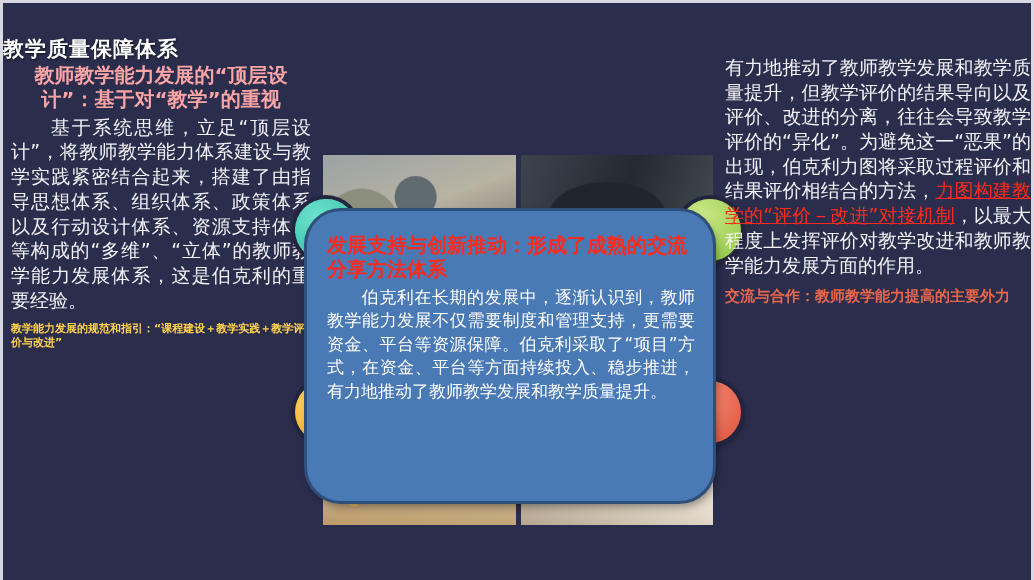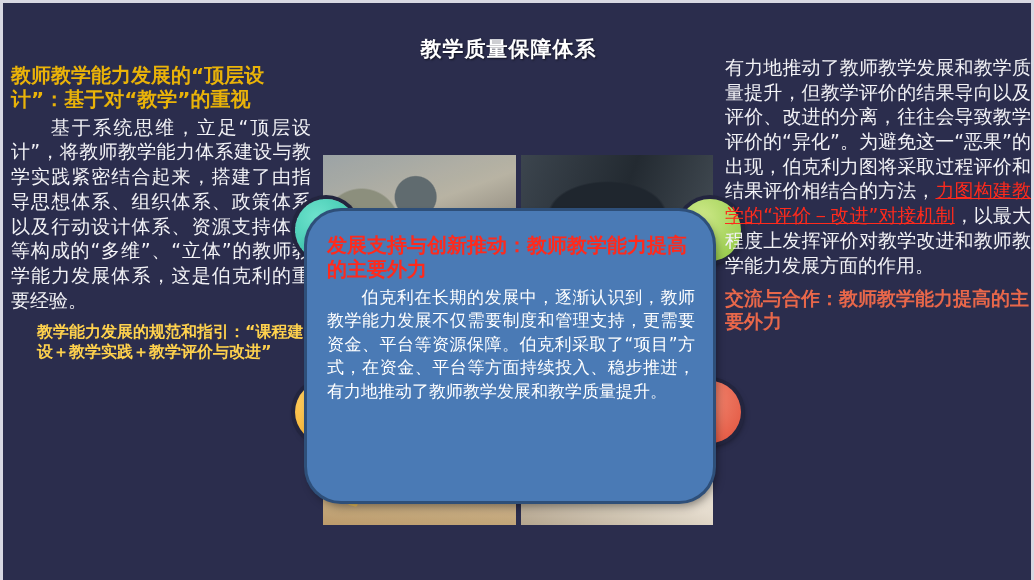--- a/index.html
+++ b/index.html
@@ -12,42 +12,42 @@
     overflow:hidden;
     box-sizing:border-box;
     border-top:3px solid #d8d8e2;
     border-left:3px solid #d8d8e2;
     border-right:3px solid #d8d8e2;
   }
 
   
   #title{
     position:absolute;left:0;right:17px;top:32px;
-    text-align:center;
+    text-align:left;
     color:#ffffff;
     font-size:21px;
     font-weight:bold;
     letter-spacing:1px;
     text-shadow:1px 1px 2px rgba(0,0,0,.6);
     font-family:Liberation Mono, monospace;
   }
 
   
   .col{position:absolute;top:60px;width:300px;}
   #col-left{left:8px;}
   #col-right{left:722px;top:52px;width:306px;}
 
   .head{
     font-weight:bold;
     line-height:1.22;
     margin:0 0 3px 0;
   }
-  .head.green{color:#eab308;font-size:20px;}
-  .head.yellow{color:#ffd24d;font-size:16px;margin-left:26px;}
-  .head.orange{color:#e8674a;font-size:19px;}
+  .head.green{color:#fca5a5;font-size:20px;text-align:center;}
+  .head.yellow{color:#ffd24d;font-size:11px;}
+  .head.orange{color:#e8674a;font-size:15px;}
 
   .body{
     color:#f2f2f6;
     font-size:19px;
     line-height:1.30;
     margin:0 0 10px 0;
     text-align:justify;
   }
   .body .indent{display:inline-block;width:2em;}
   .red{color:#ff2a1c;text-decoration:underline;}
@@ -146,21 +146,21 @@
     <div class="tile t5"></div>
     <div class="tile t6"></div>
   </div>
 
   <div class="bubble" id="bub-teal"></div>
   <div class="bubble" id="bub-amber"></div>
   <div class="bubble" id="bub-green"></div>
   <div class="bubble" id="bub-red"></div>
 
   <div id="callout">
-    <div class="head">发展支持与创新推动：教师教学能力提高的主要外力</div>
+    <div class="head">发展支持与创新推动：形成了成熟的交流分享方法体系</div>
     <p class="body"><span class="indent"></span><span>伯克利在长期的发展中，逐渐认识到，教师教学能力发展不仅需要制度和管理支持，更需要资金、平台等资源保障。伯克利采取了“项目”方式，在资金、平台等方面持续投入、稳步推进，有力地推动了教师教学发展和教学质量提升。</span></p>
   </div>
 
   <div class="col" id="col-right">
 
     <p class="body"><span>有力地推动了教师教学发展和教学质量提升，但教学评价的结果导向以及评价、改进的分离，往往会导致教学评价的“异化”。为避免这一“恶果”的出现，伯克利力图将采取过程评价和结果评价相结合的方法，</span><span class="red">力图构建教学的“评价－改进”对接机制</span><span>，以最大程度上发挥评价对教学改进和教师教学能力发展方面的作用。</span></p>
 
     <div class="head orange">交流与合作：教师教学能力提高的主要外力</div>
   </div>
 

